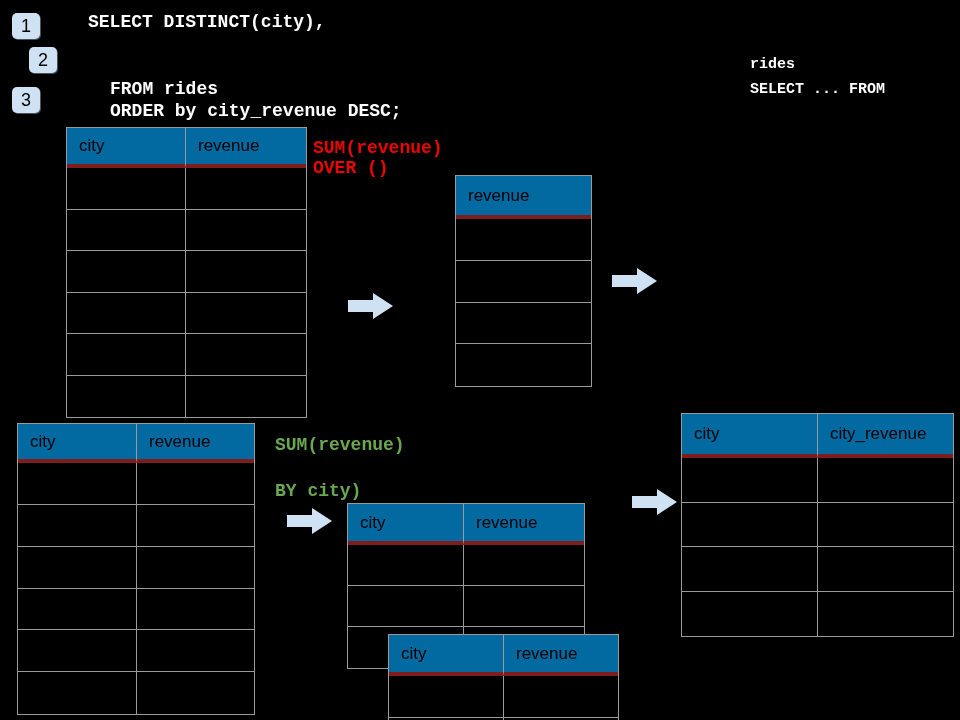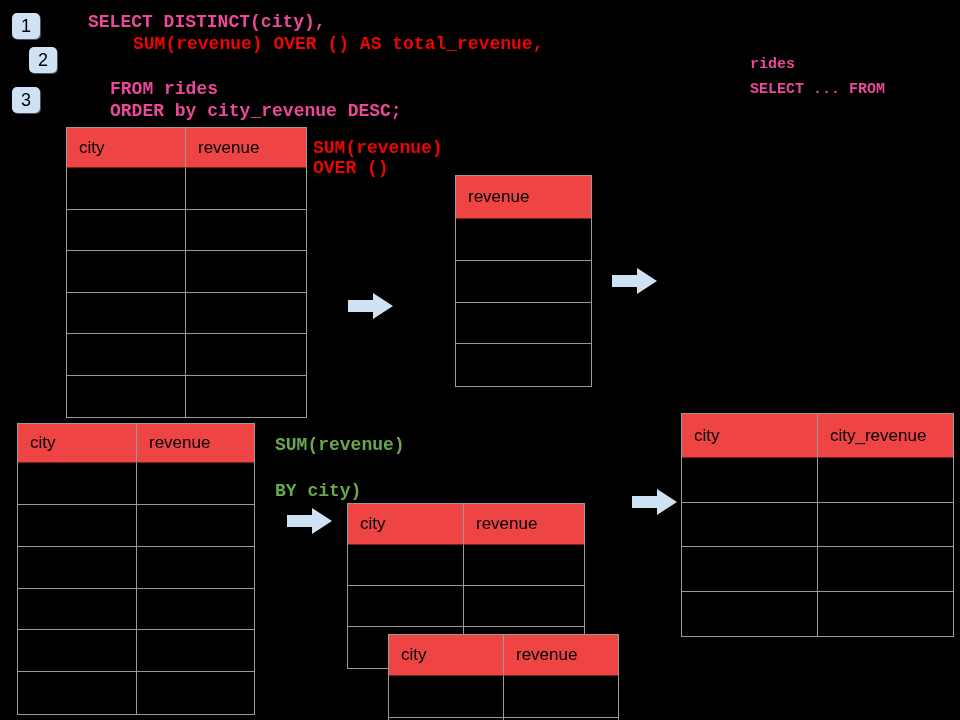--- a/index.html
+++ b/index.html
@@ -2,37 +2,37 @@
 <html><head>
 <meta charset="utf-8">
 <style>
   html,body{margin:0;padding:0;background:#000;}
   #slide{position:relative;width:960px;height:720px;background:#000;overflow:hidden;
          font-family:"Liberation Sans",sans-serif;}
 
   
   .code{position:absolute;white-space:pre;font-family:"Liberation Mono",monospace;
         font-weight:bold;font-size:18px;line-height:22px;}
-  .purple{color:#ec4899;}
+  .purple{color:#ffffff;}
   .red{color:#ee0400;}
   .green{color:#6aa84f;}
   .side-code{font-size:15px;line-height:19px;}
 
   
   .badge{position:absolute;width:28px;height:26px;background:#cfe2f3;border-radius:5px;
          color:#000;font-size:18px;display:flex;align-items:center;justify-content:center;
          box-shadow:1px 1px 0 rgba(130,150,170,.55);}
   .b1{left:12px;top:13px;}
   .b2{left:29px;top:47px;}
   .b3{left:12px;top:87px;}
 
   
   .uitable{position:absolute;display:grid;background:#000;border:1px solid #9a9a9a;}
-  .hcell{background:#ef4444;color:#000;font-size:17px;display:flex;align-items:center;
-         padding-left:12px;border-right:1px solid #9a9a9a;border-bottom:1px solid #7f1d1d;
+  .hcell{background:#0369a1;color:#000;font-size:17px;display:flex;align-items:center;
+         padding-left:12px;border-right:1px solid #9a9a9a;border-bottom:4px solid #7f1d1d;
          box-sizing:border-box;}
   .hcell.lastcol{border-right:none;}
   .cell{border-right:1px solid #9a9a9a;border-bottom:1px solid #9a9a9a;box-sizing:border-box;}
   .cell.lastcol{border-right:none;}
   .cell.lastrow{border-bottom:none;}
 
   .t1{left:66px; top:127px;width:239px;grid-template-columns:119px 1fr;grid-template-rows:40px repeat(6,41.5px);}
   .t2{left:455px;top:175px;width:135px;grid-template-columns:1fr;     grid-template-rows:43px repeat(4,41.75px);}
   .t3{left:17px; top:423px;width:236px;grid-template-columns:119px 1fr;grid-template-rows:39px repeat(6,41.85px);}
   .t4{left:347px;top:503px;width:236px;grid-template-columns:116px 1fr;grid-template-rows:41px repeat(3,41px);}
@@ -50,21 +50,20 @@
 </head>
 <body>
 
 <div id="slide">
 
   <div class="badge b1">1</div>
   <div class="badge b2">2</div>
   <div class="badge b3">3</div>
 
   <div class="code purple" style="left:88px;top:11px;">SELECT DISTINCT(city),</div>
-  <div class="code red" style="left:133px;top:33px;">SUM(revenue) OVER () AS total_revenue,</div>
   <div class="code purple" style="left:110px;top:78px;text-align:center;">FROM rides</div>
   <div class="code purple" style="left:110px;top:100px;">ORDER by city_revenue DESC;</div>
 
   <div class="code purple side-code" style="left:750px;top:36px;margin-top:44px;">SELECT ... FROM</div>
   <div class="code purple side-code" style="left:750px;top:55px;">rides</div>
 
   <div class="code red" style="left:313px;top:137px;">SUM(revenue)</div>
   <div class="code red" style="left:313px;top:157px;">OVER ()</div>
 
   <div class="code green" style="left:275px;top:434px;">SUM(revenue)</div>

